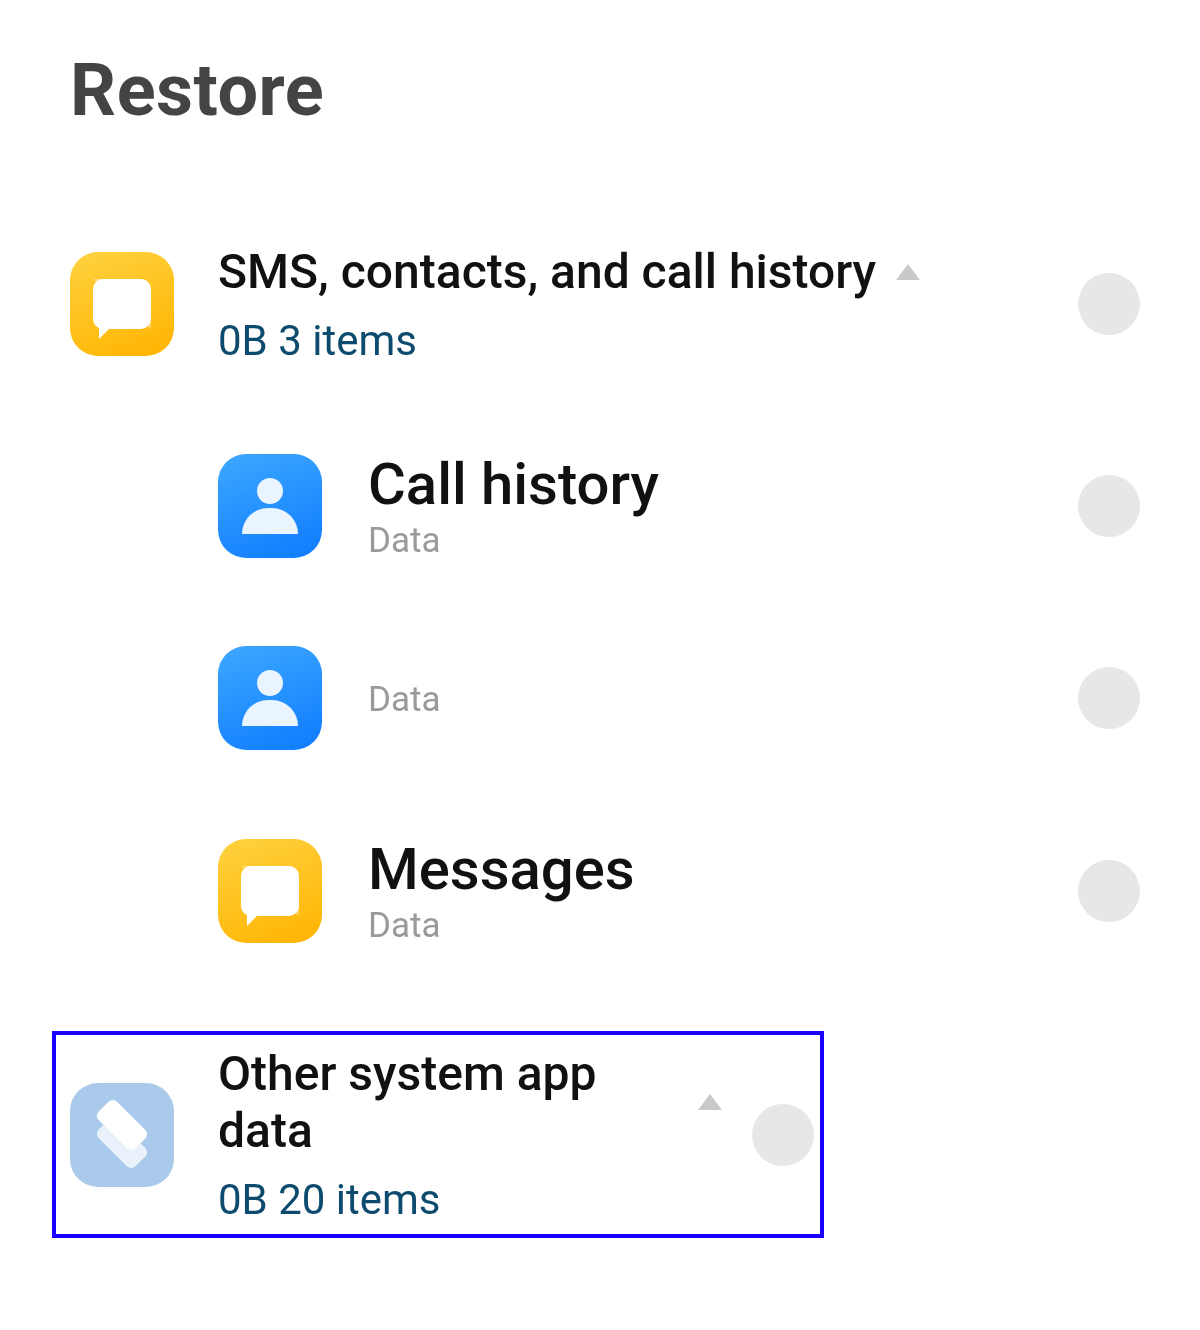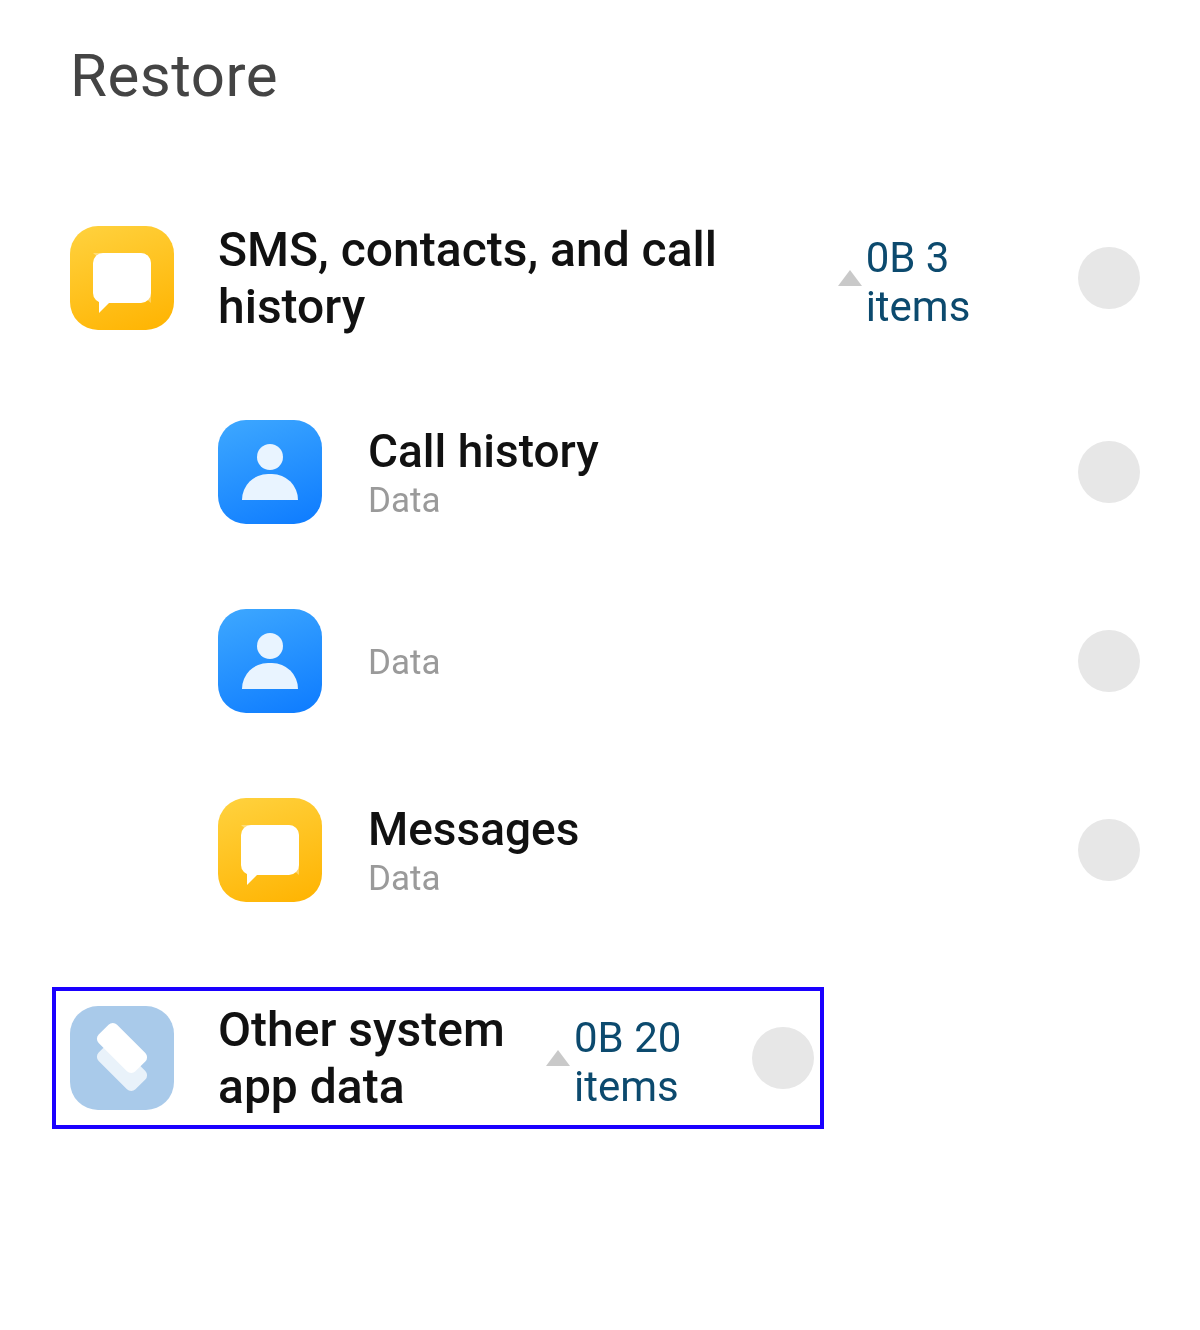--- a/index.html
+++ b/index.html
@@ -8,25 +8,26 @@
     height: 1330px;
     background: #ffffff;
     font-family: -apple-system, BlinkMacSystemFont, "Segoe UI", Roboto, sans-serif;
     color: #222;
     overflow: hidden;
   }
   .page {
     padding: 40px 60px 0 70px;
   }
   .page-title {
-    font-size: 60px;
-    font-weight: 400;
+    font-size: 72px;
+    font-weight: 700;
     color: #444;
     margin-bottom: 110px;
     letter-spacing: 0.5px;
+    margin-top: 8px;
   }
   .group-row {
     display: flex;
     align-items: center;
     padding: 0;
     margin-bottom: 85px;
   }
   .group-row.highlighted-wrap {
     margin-bottom: 0;
     border: 4px solid #1a00ff;
@@ -41,21 +42,21 @@
     border-radius: 28px;
     flex: 0 0 104px;
     display: flex;
     align-items: center;
     justify-content: center;
     margin-right: 44px;
   }
   .group-text {
     flex: 1 1 auto;
     display: flex;
-    flex-direction: row;
+    flex-direction: column;
     gap: 4px;
   }
   .group-title-line {
     display: flex;
     align-items: center;
     gap: 20px;
   }
   .group-title {
     font-size: 48px;
     font-weight: 500;
@@ -98,21 +99,21 @@
     align-items: center;
     justify-content: center;
     margin-right: 46px;
   }
   .sub-text {
     flex: 1 1 auto;
     display: flex;
     flex-direction: column;
   }
   .sub-title {
-    font-size: 46px;
+    font-size: 58px;
     font-weight: 500;
     color: #111;
   }
   .sub-sub {
     font-size: 35px;
     color: #9a9a9a;
     font-weight: 400;
     margin-top: 2px;
   }
 

